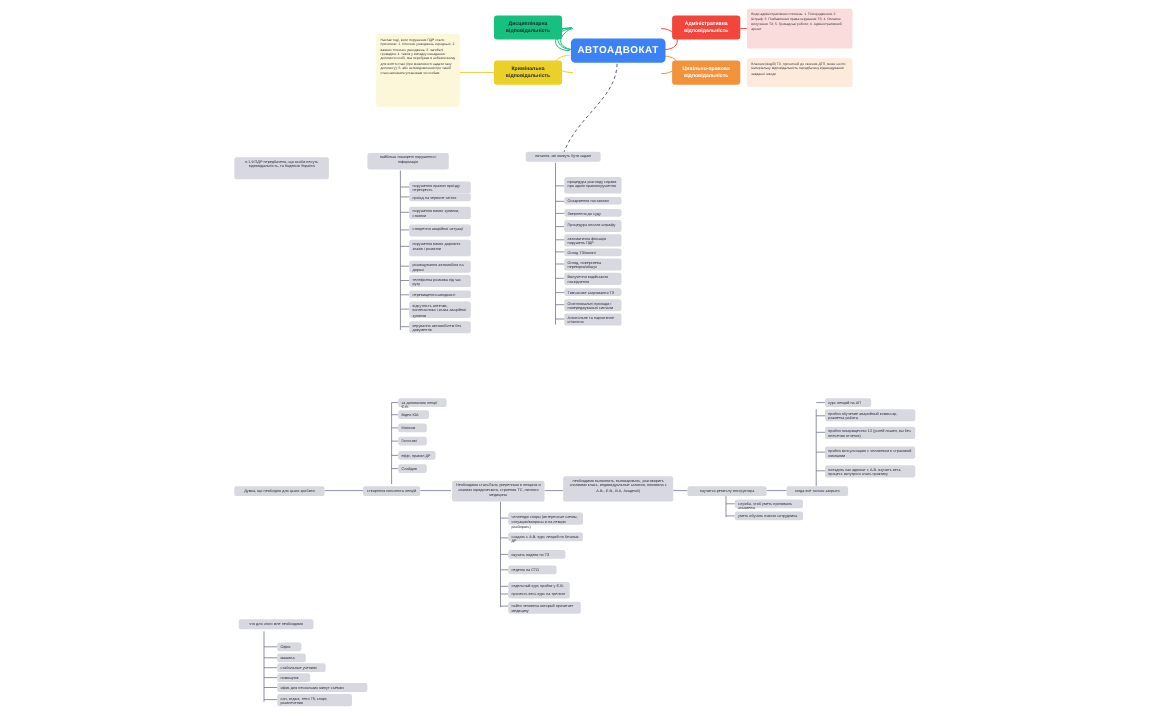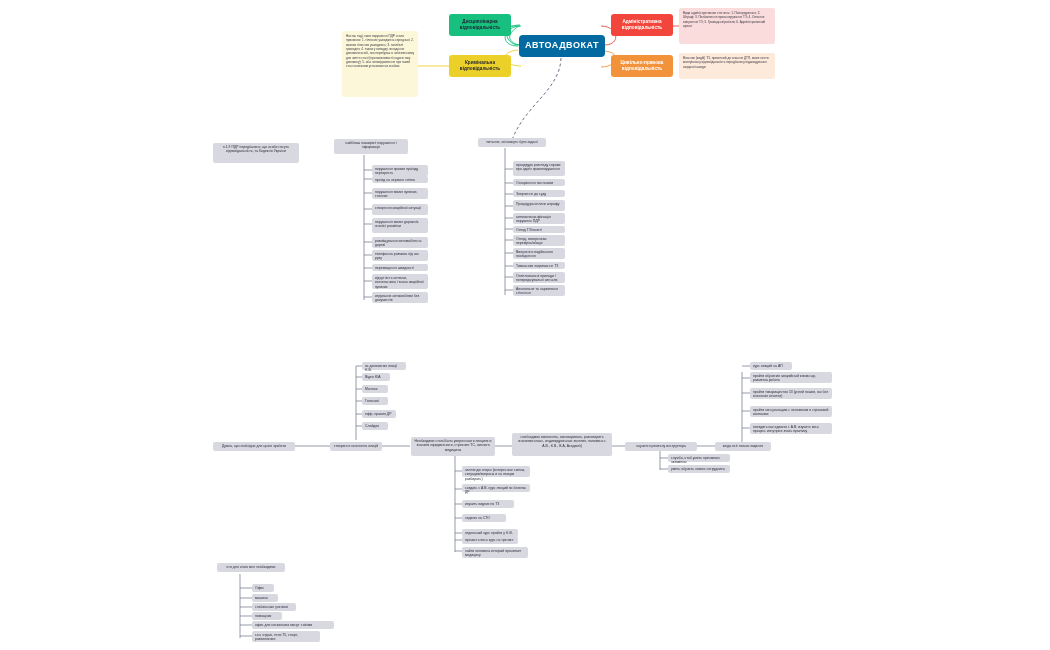--- a/index.html
+++ b/index.html
@@ -19,21 +19,21 @@
     background:#d7d8e0;
     color:#2b2b38;
     border-radius:2px;
     font-size:3.4px;
     line-height:1.28;
     padding:2px 3px;
     text-align:left;
     letter-spacing:0.01em;
   }
   .node.center{
-    background:#0369a1;color:#ffffff;
+    background:#3b82f6;color:#ffffff;
     font-size:9px;font-weight:bold;letter-spacing:0.06em;
     text-align:center;border-radius:4px;
     display:flex;align-items:center;justify-content:center;
   }
   .node.cat{
     font-size:4.6px;font-weight:bold;text-align:center;
     display:flex;align-items:center;justify-content:center;
     border-radius:3px;color:#1d2330;line-height:1.3;
   }
   .node.cat.green{background:#17c07e;}

